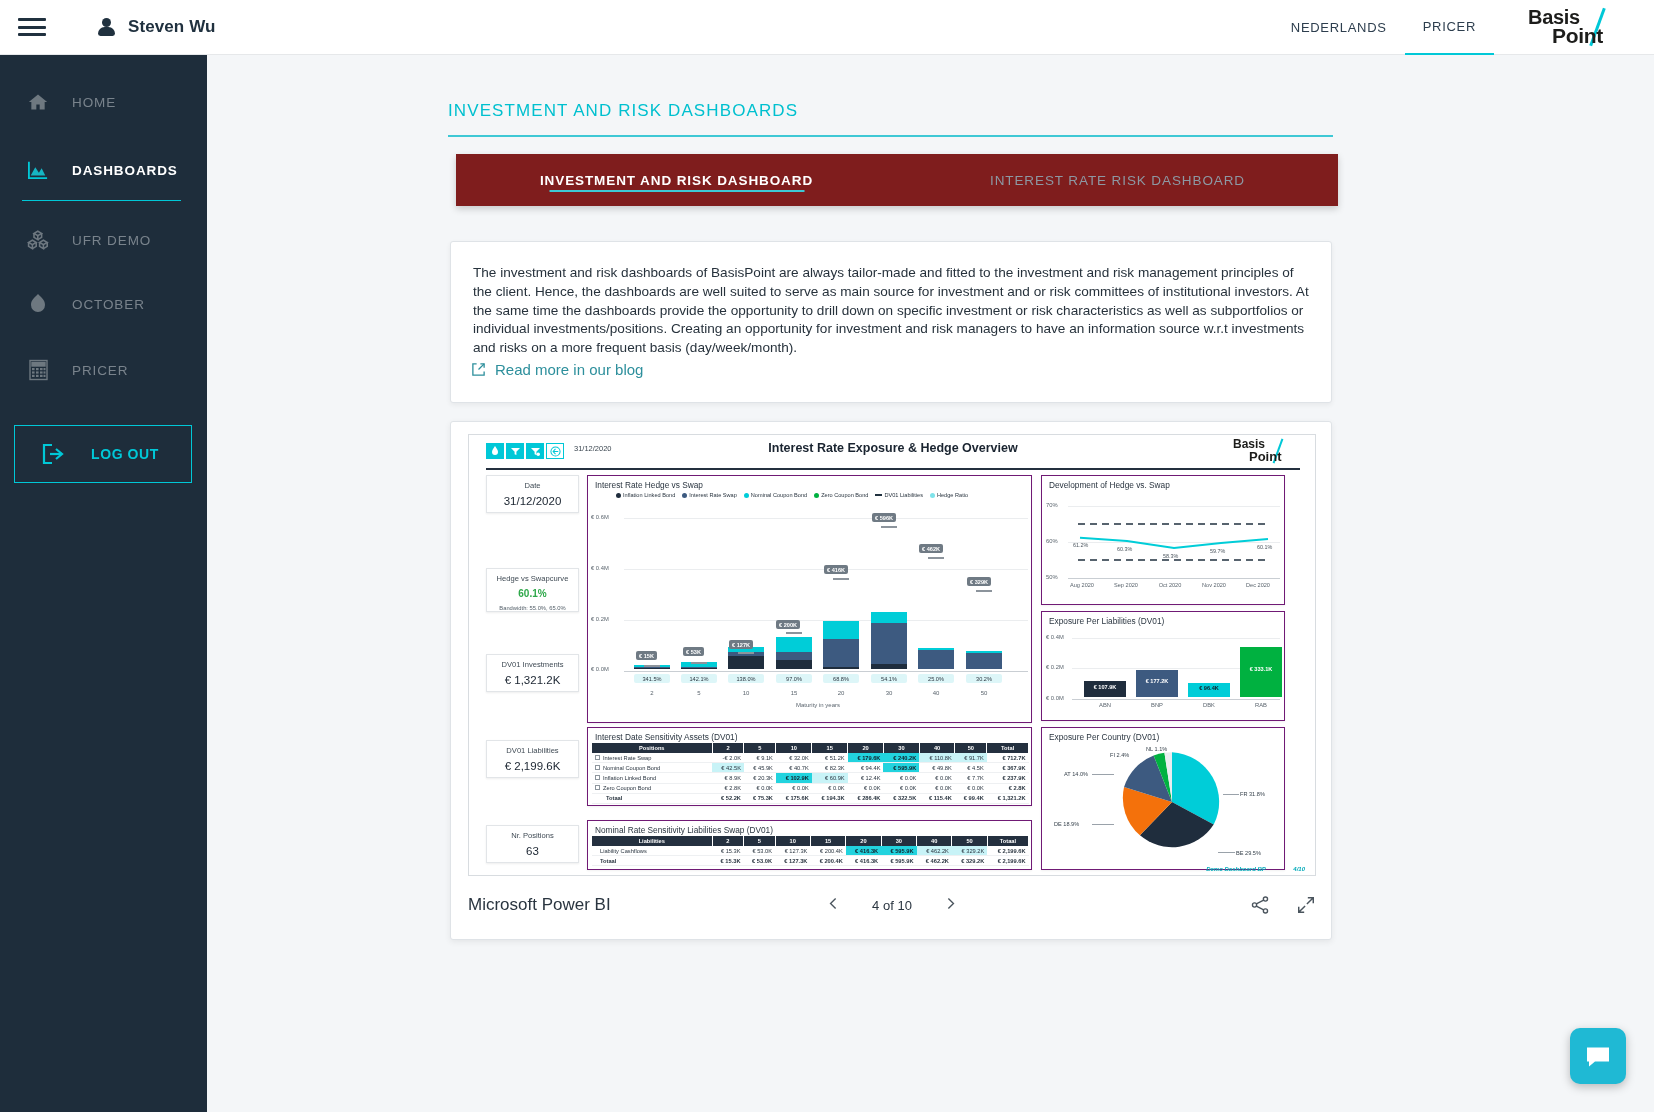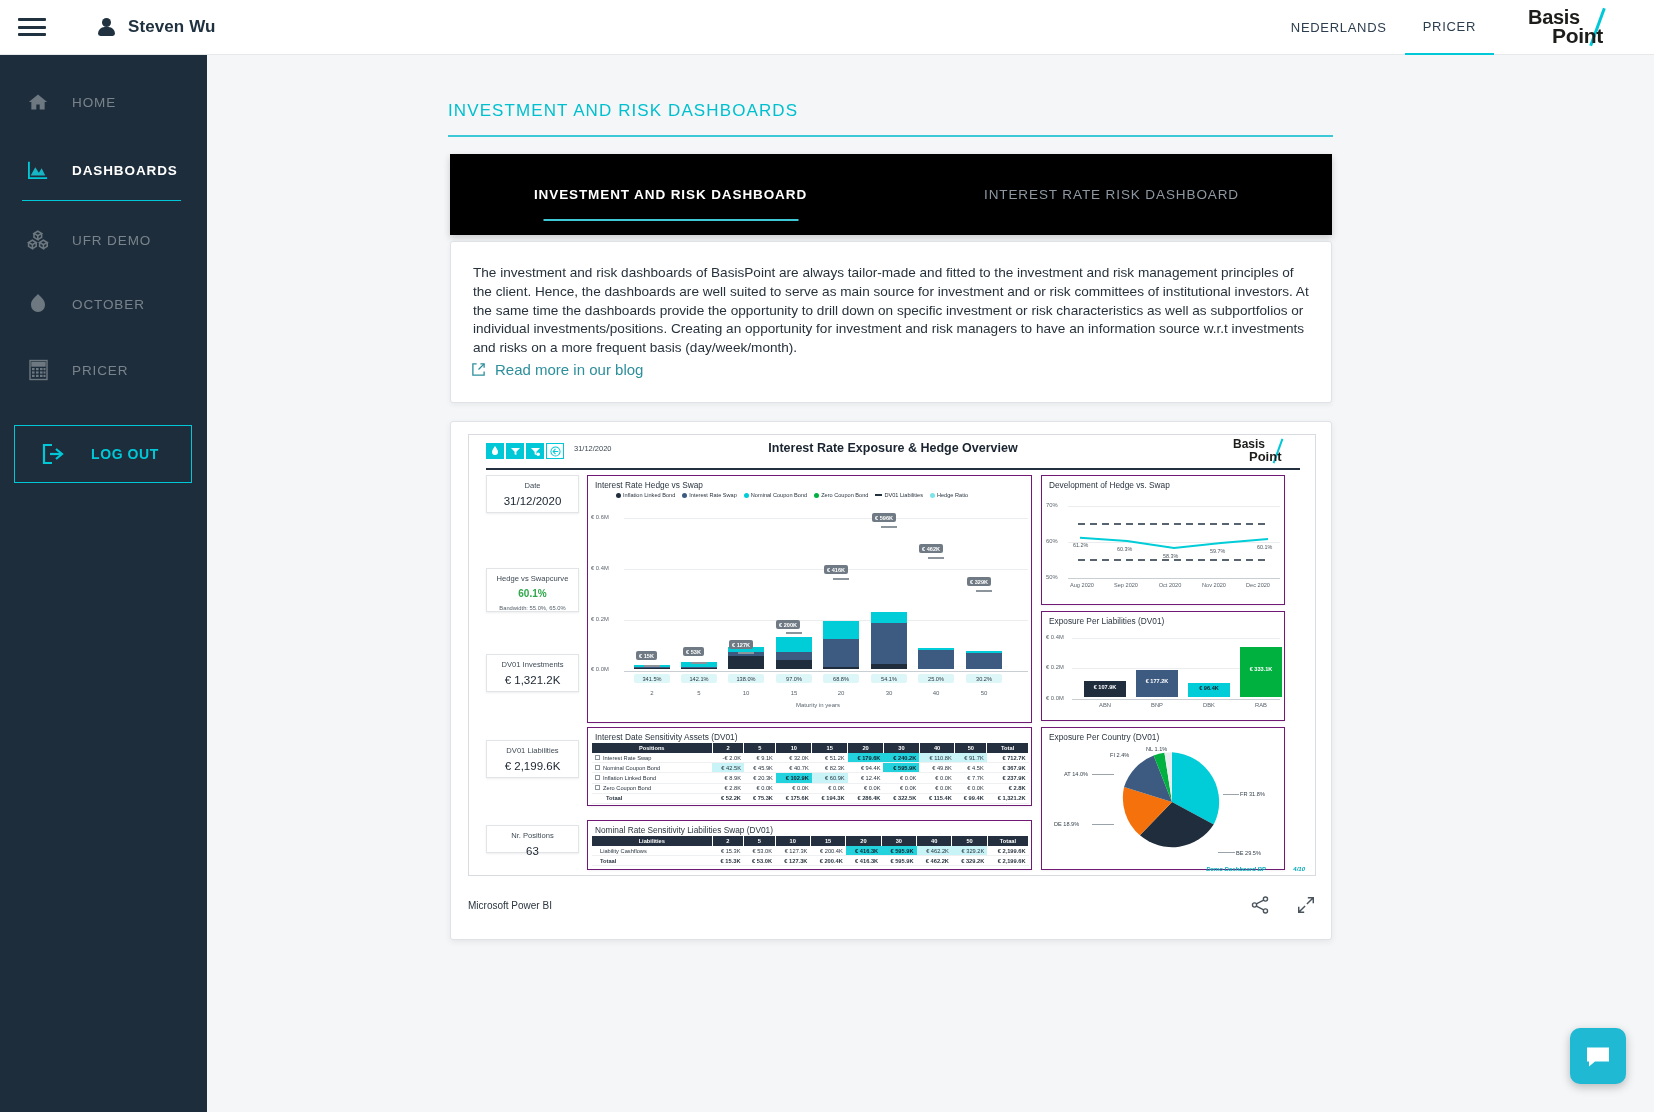--- a/index.html
+++ b/index.html
@@ -57,22 +57,22 @@
   .logout-btn .lo-label { color: #00c8d7; font-size: 14px; font-weight: 700; letter-spacing: .6px; }
 
   
   .main { position: absolute; top: 55px; left: 207px; width: 1447px; height: 1057px;
     background: #f4f6f8; overflow: hidden; }
   .page-title { position: absolute; top: 46px; left: 241px; font-size: 17px;
     color: #00c0cf; letter-spacing: 1.1px; }
   .title-rule { position: absolute; top: 80px; left: 241px; width: 885px; height: 1.5px;
     background: #3ec8d5; }
 
-  .tabs { position: absolute; top: 99px; left: 243px; width: 882px; height: 81px;
-    background: #000000; box-shadow: 0 3px 7px rgba(0,0,0,.18); display: flex; }
+  .tabs { position: absolute; top: 99px; left: 249px; width: 882px; height: 52px;
+    background: #7f1d1d; box-shadow: 0 3px 7px rgba(0,0,0,.18); display: flex; }
   .tab { flex: 1; display: flex; align-items: center; justify-content: center; position: relative;
     font-size: 13.5px; letter-spacing: .9px; cursor: pointer; }
   .tab.active { color: #ffffff; font-weight: 700; }
   .tab.inactive { color: #8d98a3; }
   .tab.active::after { content: ""; position: absolute; bottom: 14px; left: 50%;
     transform: translateX(-50%); width: 255px; height: 2px; background: #3ec8d5; }
 
   .infocard { position: absolute; top: 186px; left: 243px; width: 882px; height: 162px;
     background: #ffffff; border: 1px solid #dfe3e7; border-radius: 3px;
     box-shadow: 0 2px 5px rgba(0,0,0,.06); }
@@ -158,21 +158,21 @@
   
   .pie-lab { position: absolute; font-size: 5.6px; color: #37424c; white-space: nowrap; }
   .leader { position: absolute; background: #9aa2aa; height: 1px; }
 
   .pbi-footer-note { position: absolute; right: 10px; bottom: 3px; font-size: 6px;
     color: #00a9b8; font-weight: 700; font-style: italic; }
 
   
   .report-footer { position: absolute; left: 17px; bottom: 14px; width: 848px; height: 40px;
     display: flex; align-items: center; }
-  .pbi-brand { font-size: 10px; color: #2a3540; }
+  .pbi-brand { font-size: 17px; color: #2a3540; }
   .pager { position: absolute; left: 0; right: 0; display: flex; align-items: center;
     justify-content: center; gap: 30px; }
   .pager .arrow { font-size: 17px; color: #4a545d; cursor: pointer; line-height: 1; }
   .pager .pg { font-size: 13px; color: #2a3540; }
   .footer-actions { margin-left: auto; display: flex; align-items: center; gap: 26px; }
   .fa-ico { width: 20px; height: 20px; cursor: pointer; }
 
   
   .chat-fab { position: absolute; right: 28px; bottom: 28px; width: 56px; height: 56px;
     border-radius: 10px; background: #1fb9d4; display: flex; align-items: center;
@@ -357,21 +357,21 @@
           <div class="k-sub">Bandwidth: 55.0%, 65.0%</div>
         </div>
         <div class="kpi" style="top:179px;height:38px">
           <div class="k-lab">DV01 Investments</div>
           <div class="k-val">€ 1,321.2K</div>
         </div>
         <div class="kpi" style="top:265px;height:38px">
           <div class="k-lab">DV01 Liabilities</div>
           <div class="k-val">€ 2,199.6K</div>
         </div>
-        <div class="kpi" style="top:350px;height:28px">
+        <div class="kpi" style="top:350px;height:38px">
           <div class="k-lab">Nr. Positions</div>
           <div class="k-val">63</div>
         </div>
       </div>
 
       <div class="panel" style="top:40px;left:118px;width:445px;height:248px">
         <div class="p-title">Interest Rate Hedge vs Swap</div>
 
         <div class="legend">
           <span class="li">
@@ -706,20 +706,33 @@
       </div>
 
       <div class="pbi-footer-note">
         <span>Demo Dashboard BP</span>
         <span style="margin-left:26px">4/10</span>
       </div>
     </div>
 
     <div class="report-footer">
       <div class="pbi-brand">Microsoft Power BI</div>
+      <div class="pager">
+        <div class="arrow">
+          <svg width="17" height="17" viewBox="0 0 20 20" fill="none" stroke="#4a545d" stroke-width="1.6">
+              <path d="M12.5 4 6.5 10l6 6"></path>
+            </svg>
+        </div>
+        <div class="pg">4 of 10</div>
+        <div class="arrow">
+          <svg width="17" height="17" viewBox="0 0 20 20" fill="none" stroke="#4a545d" stroke-width="1.6">
+              <path d="M7.5 4l6 6-6 6"></path>
+            </svg>
+        </div>
+      </div>
       <div class="footer-actions">
         <div class="fa-ico">
           <svg width="20" height="20" viewBox="0 0 22 22" fill="none" stroke="#4a545d" stroke-width="1.5">
             <circle cx="17" cy="4.5" r="2.3"></circle>
               <circle cx="5" cy="11" r="2.3"></circle>
               <circle cx="17" cy="17.5" r="2.3"></circle>
             <path d="M7 9.8 15 5.7M7 12.2 15 16.3"></path>
           </svg>
         </div>
         <div class="fa-ico">

